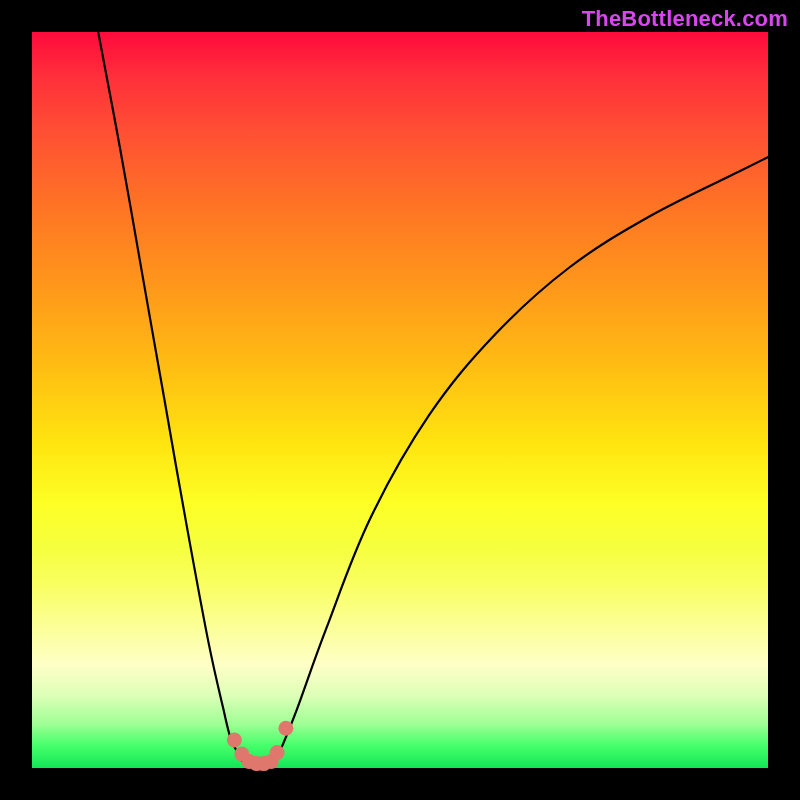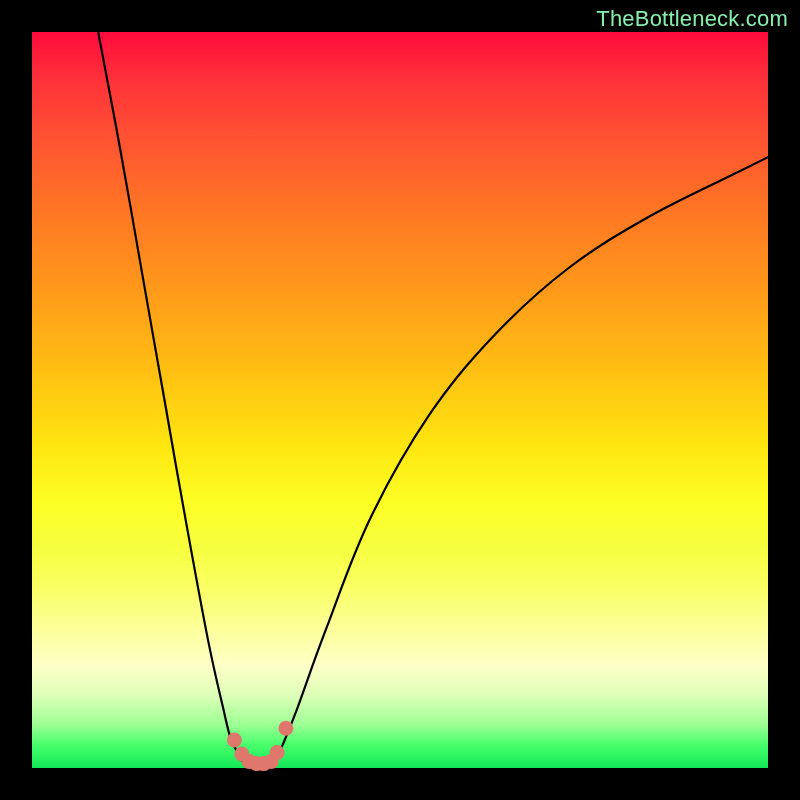--- a/index.html
+++ b/index.html
@@ -41,23 +41,23 @@
       #dfffb8 90%,
       #9fff95 94%,
       #45ff6a 97%,
       #12e657 100%
     );
   }
   .watermark {
     position: absolute;
     top: 6px;
     right: 12px;
-    color: #86efac;
+    color: #d946ef;
     font-size: 22px;
-    font-weight: 400;
+    font-weight: 700;
     letter-spacing: 0.2px;
     user-select: none;
   }
   svg.curves {
     position: absolute;
     left: 0;
     top: 0;
     width: 736px;
     height: 736px;
     overflow: visible;

